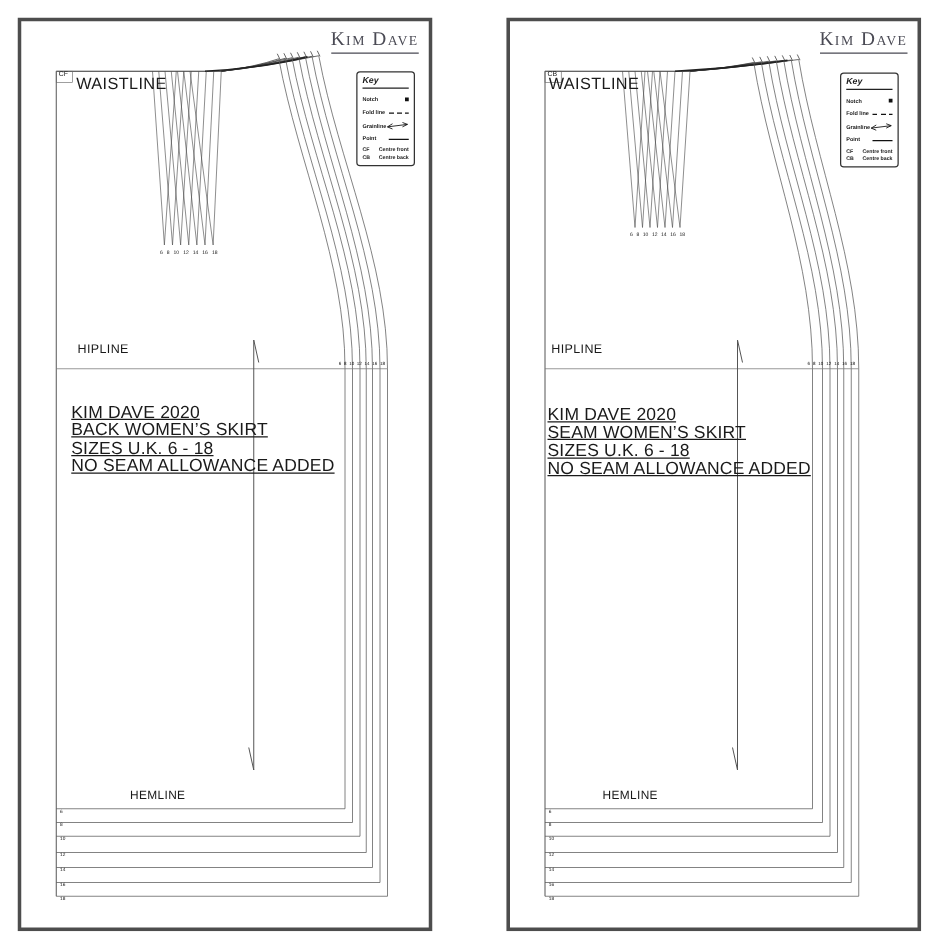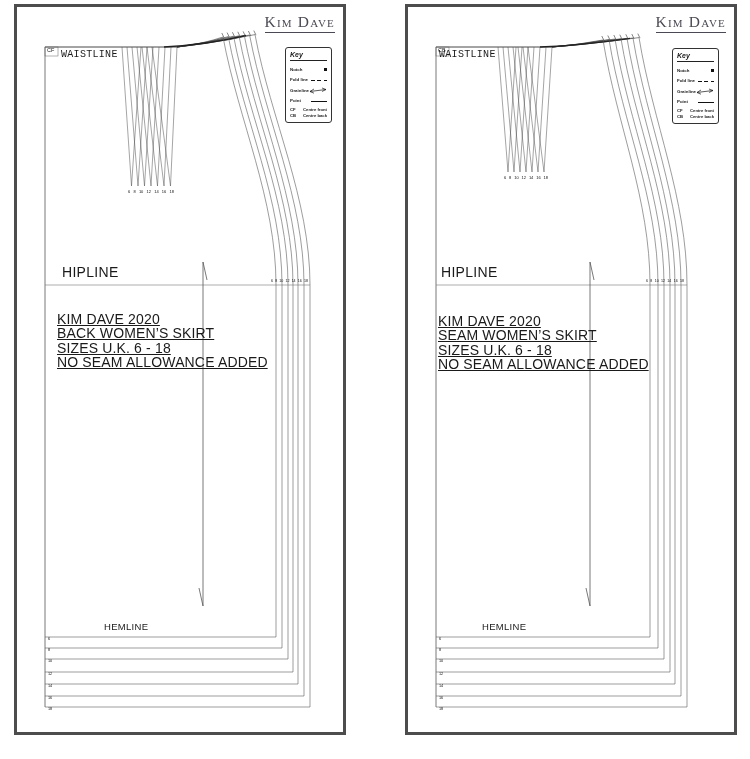--- a/index.html
+++ b/index.html
@@ -1,35 +1,35 @@
 <!DOCTYPE html>
 <html><head>
 <meta charset="utf-8">
 <style>
   html,body{margin:0;padding:0;}
   body{
     width:750px;height:759px;position:relative;background:#ffffff;
     font-family:"Liberation Sans",sans-serif;color:#1a1a1a;overflow:hidden;
   }
-  .panel{position:absolute;top:4px;width:332px;height:731px;}
+  .panel{position:absolute;top:14px;width:332px;height:731px;}
   #panel-front{left:14px;}
   #panel-back{left:405px;}
   .panel > svg{position:absolute;left:0;top:0;}
 
   .logo{
     position:absolute;top:10px;right:11px;line-height:1;
     font-family:"Liberation Serif",serif;font-variant:small-caps;
     font-size:15.5px;letter-spacing:1.2px;color:#4a4a54;
     border-bottom:1.4px solid #4a4a54;padding-bottom:2px;
   }
   .corner-label{position:absolute;left:33px;top:43.5px;font-size:5.5px;line-height:1;color:#222;}
-  .waistline-label{position:absolute;top:45px;font-size:10px;letter-spacing:0.3px;font-family:Liberation Mono, monospace;}
+  .waistline-label{position:absolute;top:45px;font-size:13px;letter-spacing:0.3px;}
   #panel-front .waistline-label{left:47px;}
   #panel-back  .waistline-label{left:34px;}
-  .hipline-label{position:absolute;top:260px;font-size:14px;letter-spacing:0.3px;}
+  .hipline-label{position:absolute;top:260px;font-size:10px;letter-spacing:0.3px;}
   #panel-front .hipline-label{left:48px;}
   #panel-back  .hipline-label{left:36px;}
   .hemline-label{position:absolute;top:617px;font-size:9.5px;letter-spacing:0.3px;padding-left:44px;}
   #panel-front .hemline-label{left:46px;}
   #panel-back  .hemline-label{left:33px;}
   .info{position:absolute;top:308px;font-size:14px;line-height:14.3px;letter-spacing:0.15px;text-decoration:underline;}
   #panel-front .info{left:43px;}
   #panel-back  .info{left:33px;top:310px;}
 
   .dart-numbers{position:absolute;display:flex;justify-content:space-between;font-size:4px;color:#111;}

